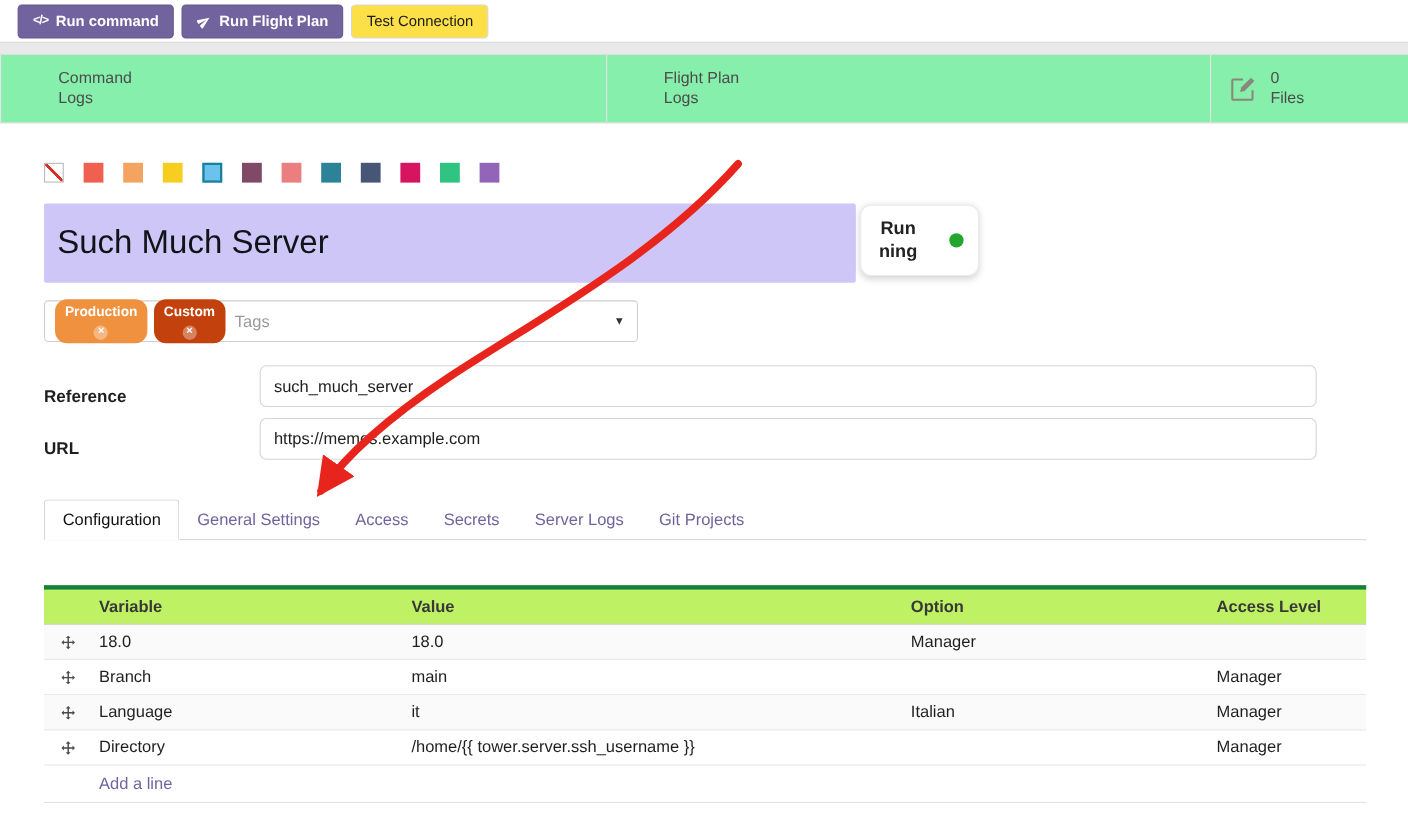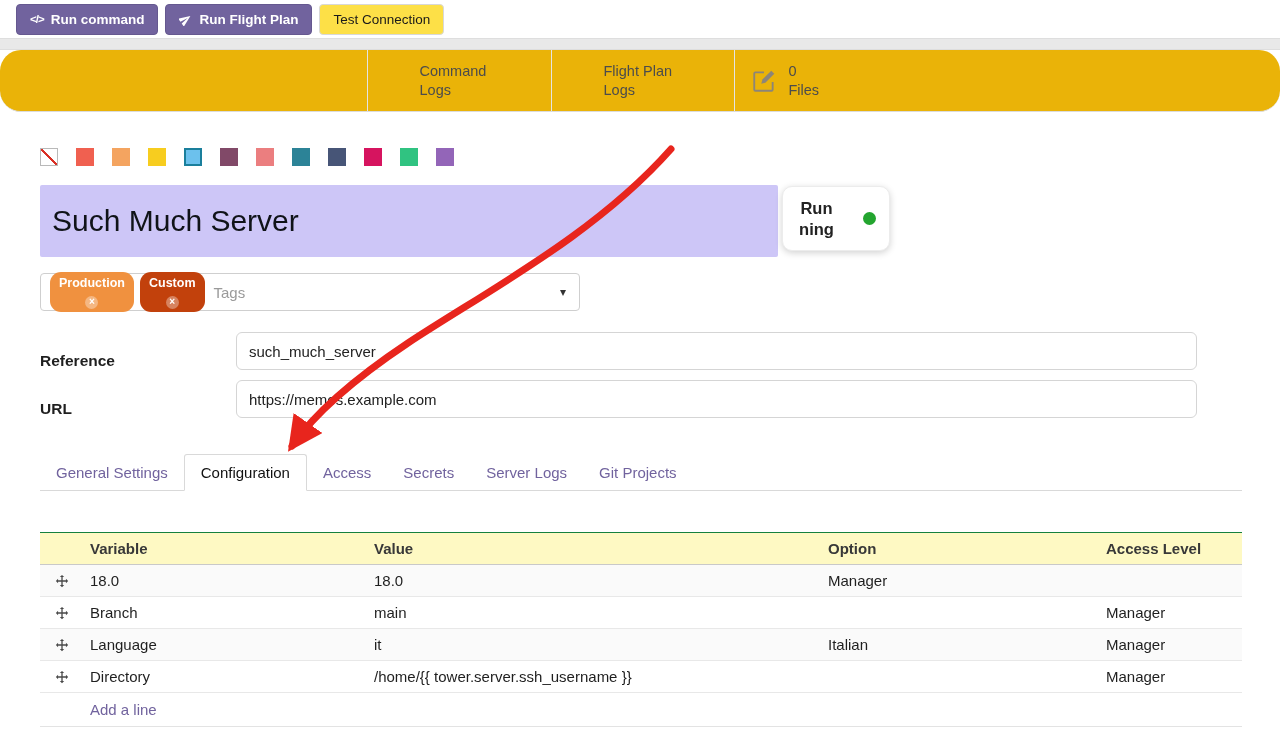--- a/index.html
+++ b/index.html
@@ -9,21 +9,21 @@
   
   .topbar { height:38px; display:flex; align-items:center; padding-left:16px; gap:7px; background:#fff; }
   .btn { display:inline-flex; align-items:center; gap:7px; border-radius:4px; font-size:13.5px; padding:7px 13px; cursor:pointer; white-space:nowrap; }
   .btn-purple { background:#71639e; border:1px solid #65588f; color:#fff; font-weight:700; }
   .btn-white { background:#fde047; border:1px solid #d8d8d8; color:#1a1a1a; font-weight:500; }
   .code-glyph { font-size:11.5px; font-weight:700; letter-spacing:-1px; }
 
   .gray-strip { height:12px; background:#e9e9e9; border-top:1px solid #dedede; border-bottom:1px solid #dedede; }
 
   
-  .statbar { height:62px; border-bottom:1px solid #dcdcdc; display:flex; justify-content:center; background:#eab308;border-radius:21px; }
+  .statbar { height:62px; border-bottom:1px solid #dcdcdc; display:flex; justify-content:space-between; background:#86efac; }
   .stat-cell { display:flex; align-items:center; gap:12px; padding:0 16px; border-left:1px solid #e4e4e4; cursor:pointer; }
   .stat-cell.w1 { width:184px; } .stat-cell.w2 { width:183px; } .stat-cell.w3 { width:180px; }
   .stat-label { font-size:14.5px; color:#4c4c4c; line-height:1.25; }
   .hamburger { width:24px; }
   .hamburger .bar { height:3px; background:#8c8579; border-radius:1.5px; margin:4px 0; }
 
   
   .content { padding:0 38px 0 40px; }
 
   .swatches { margin-top:36px; display:flex; gap:18px; }
@@ -56,21 +56,21 @@
   .field-input { width:961px; height:38px; border:1px solid #d5d5d5; border-radius:6px; padding:0 12px;
     font-size:15px; color:#222; font-family:"Liberation Sans", sans-serif; outline:none; background:#fff; }
 
   .tabs { margin-top:36px; display:flex; border-bottom:1px solid #d9d9d9; align-items:flex-end; }
   .tab { padding:9px 16px; font-size:15px; color:#71639e; cursor:pointer; white-space:nowrap; }
   .tab.active { color:#111; background:#fff; border:1px solid #d9d9d9; border-bottom:1px solid #fff;
     margin-bottom:-1px; border-radius:3px 3px 0 0; }
 
   .cfg-table { margin-top:41px; width:1202px; }
   .trow { display:grid; grid-template-columns:44px 284px 454px 278px 142px; align-items:center; }
-  .thead { background:#fef9c3; border-top:1px solid #15803d; border-bottom:1px solid #c9c9c9; }
+  .thead { background:#bef264; border-top:4px solid #15803d; border-bottom:1px solid #c9c9c9; }
   .thead .cell { font-weight:700; color:#383838; }
   .cell { font-size:15px; color:#1f1f1f; padding:7px 6px; overflow:hidden; white-space:nowrap; }
   .tbody .trow { border-bottom:1px solid #e8e8e8; }
   .tbody .trow:nth-child(odd) { background:#fafafa; }
   .handle-cell { display:flex; justify-content:center; align-items:center; cursor:grab; }
   .add-row { padding:8px 6px 8px 50px; font-size:15px; color:#71639e; cursor:pointer; border-bottom:1px solid #e3e3e3; }
 
   .overlay { position:absolute; left:0; top:0; pointer-events:none; z-index:50; }
 </style>
 </head>
@@ -168,22 +168,22 @@
         <label class="field-label">Reference</label>
         <input class="field-input" type="text" value="such_much_server" style="">
       </div>
       <div class="field-row">
         <label class="field-label">URL</label>
         <input class="field-input" type="text" value="https://memes.example.com" style="">
       </div>
     </div>
 
     <div class="tabs">
+      <span class="tab active">Configuration</span>
       <span class="tab">General Settings</span>
-      <span class="tab active">Configuration</span>
       <span class="tab">Access</span>
       <span class="tab">Secrets</span>
       <span class="tab">Server Logs</span>
       <span class="tab">Git Projects</span>
     </div>
 
     <div class="cfg-table">
       <div class="trow thead">
         <div class="cell"></div>
         <div class="cell">Variable</div>

